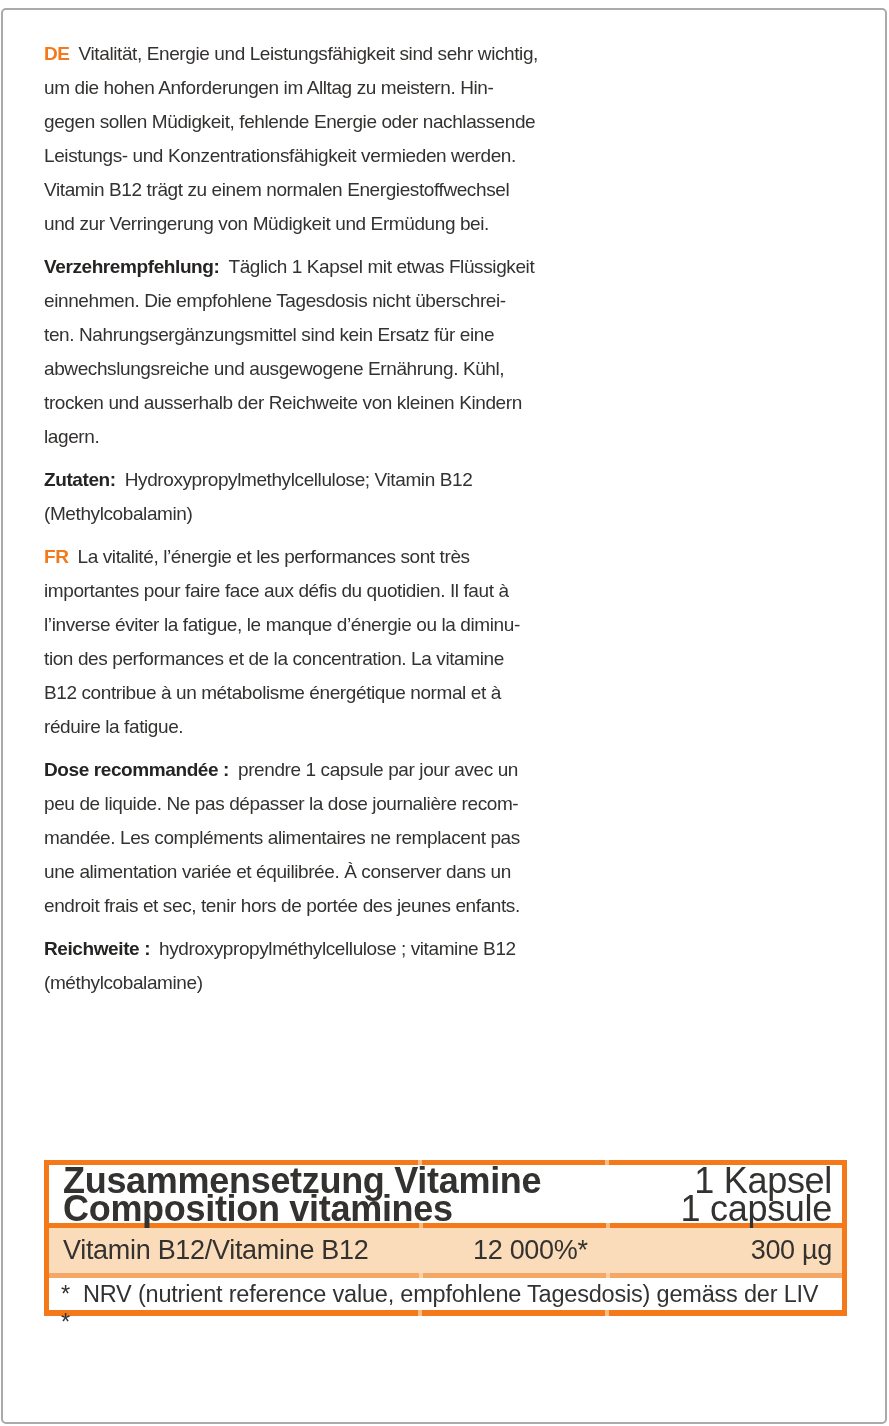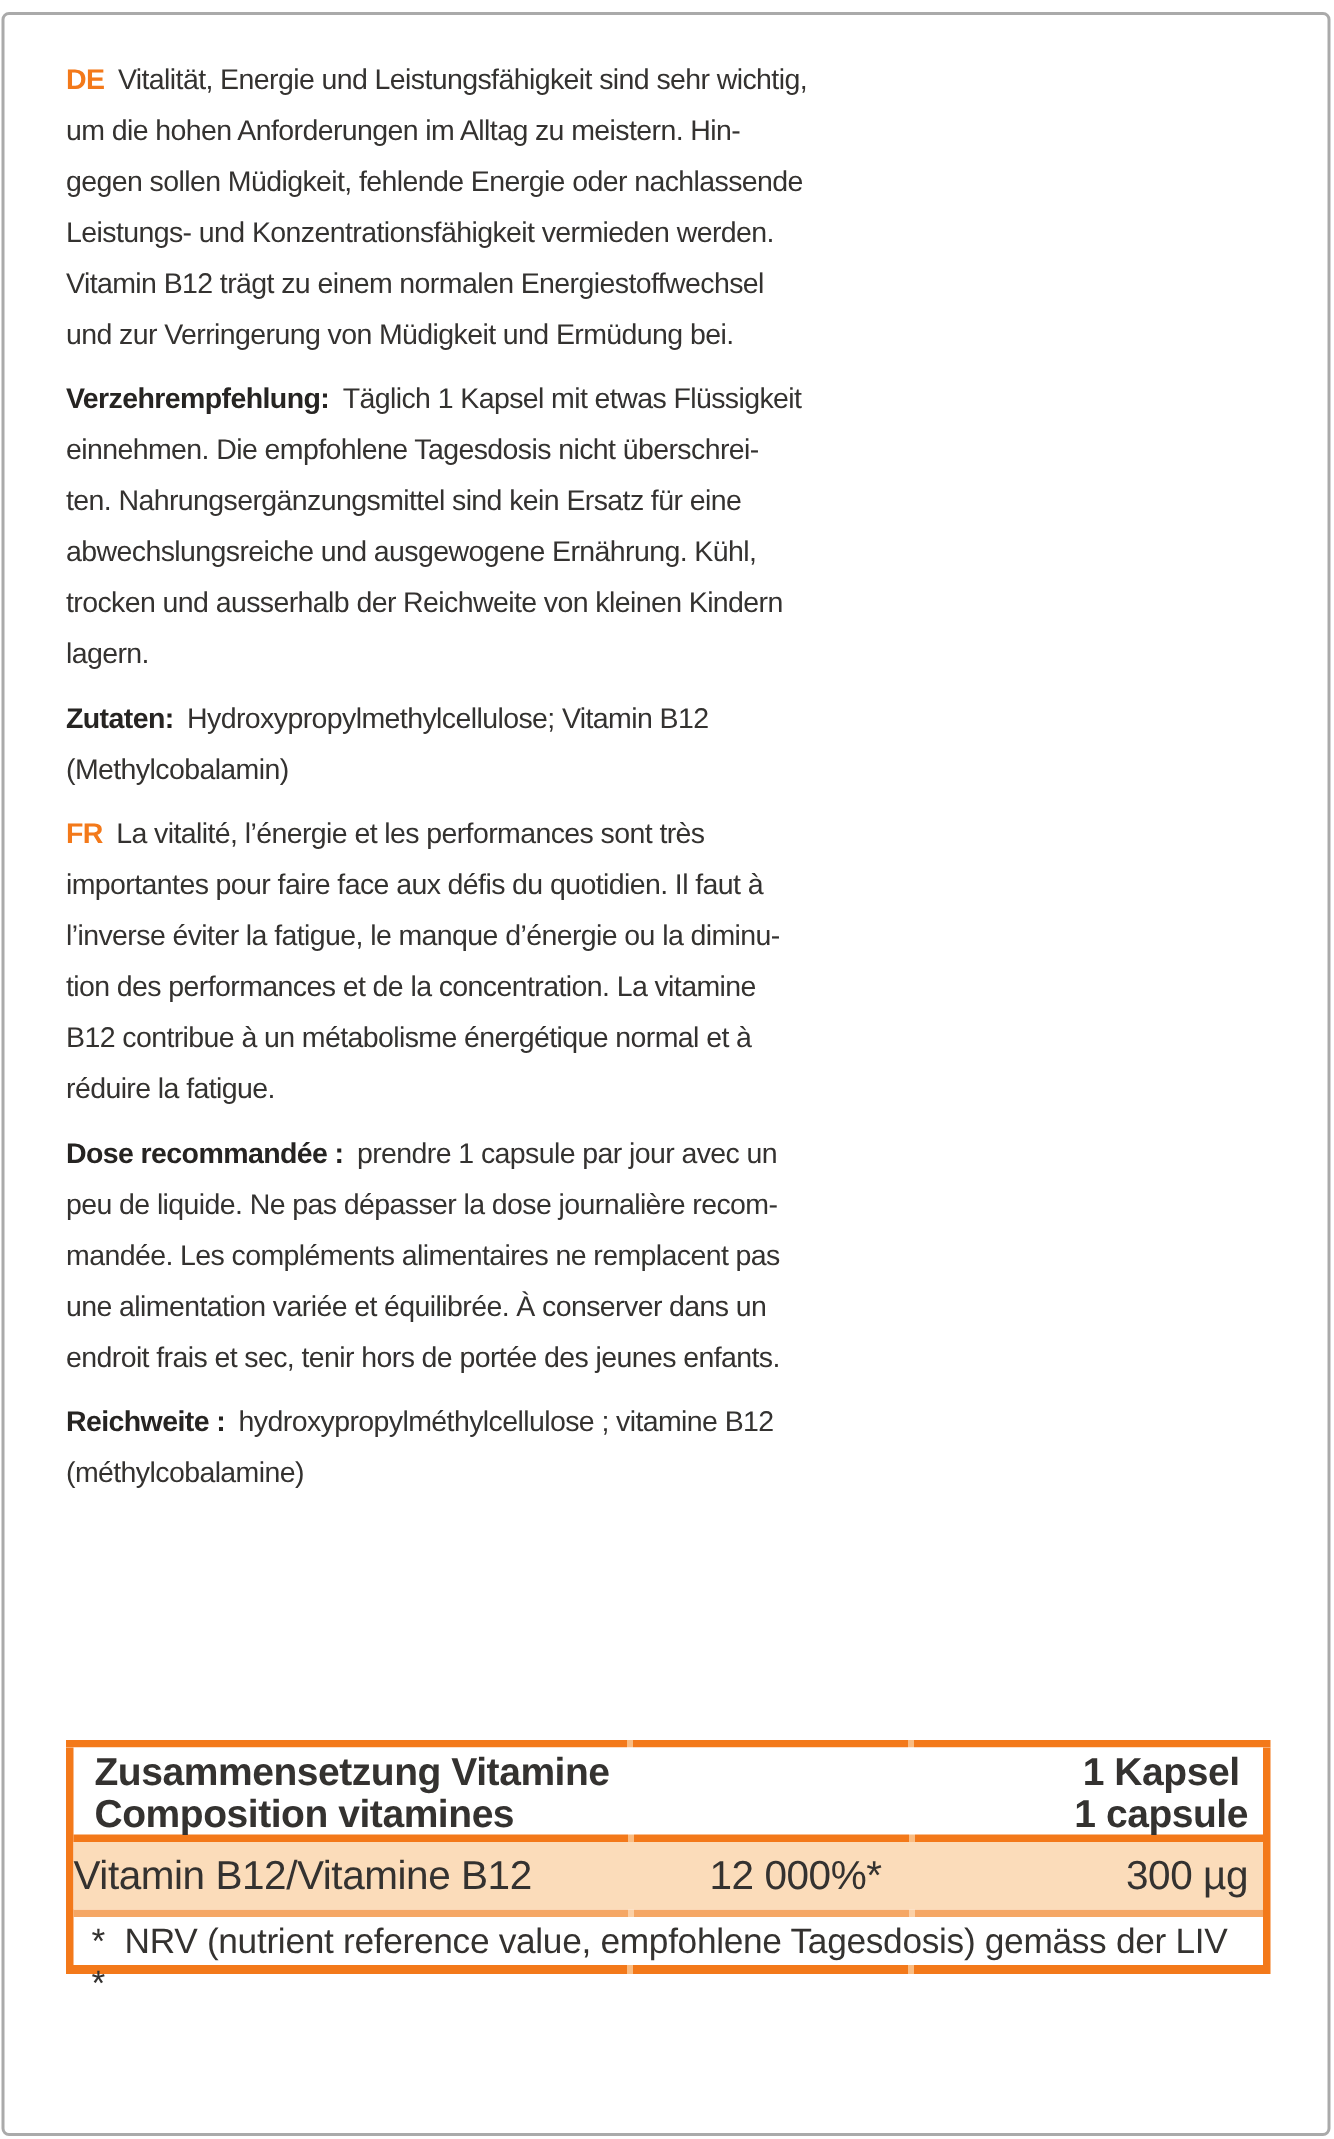--- a/index.html
+++ b/index.html
@@ -59,31 +59,31 @@
   .t-rule.light {
     background:linear-gradient(90deg,
       #f5a765 0 370px, #fbd0a6 370px 374px,
       #f5a765 374px 557px, #fbd0a6 557px 561px,
       #f5a765 561px 100%);
   }
   .t-header {
     display:flex; justify-content:space-between; align-items:flex-start;
     padding:2px 10px 0 14px;
     height:56px;
-    font-size:26px; line-height:28px; letter-spacing:-0.3px;
+    font-size:36px; line-height:28px; letter-spacing:-0.3px;
   }
   .t-title  { font-weight:700; white-space:pre; }
-  .t-amount { font-weight:700; text-align:center; white-space:pre; }
+  .t-amount { font-weight:400; text-align:right; white-space:pre; }
   .t-row {
     position:relative;
     height:45px;
     background:#fbdcba;
     font-size:27px; line-height:45px; letter-spacing:-0.3px;
   }
-  .t-row .name   { }
+  .t-row .name   { padding-left:14px; }
   .t-row .nrv    { position:absolute; left:424px; top:0; }
   .t-row .amount { position:absolute; right:10px; top:0; }
   .t-foot {
     padding:2px 10px 2px 12px;
     font-size:23.5px; line-height:28px; letter-spacing:-0.2px;
   }
   .fn { position:relative; padding-left:22px; }
   .fn .marker { position:absolute; left:0; top:0; }
   .fn .fn-text { white-space:pre; }
 </style>

